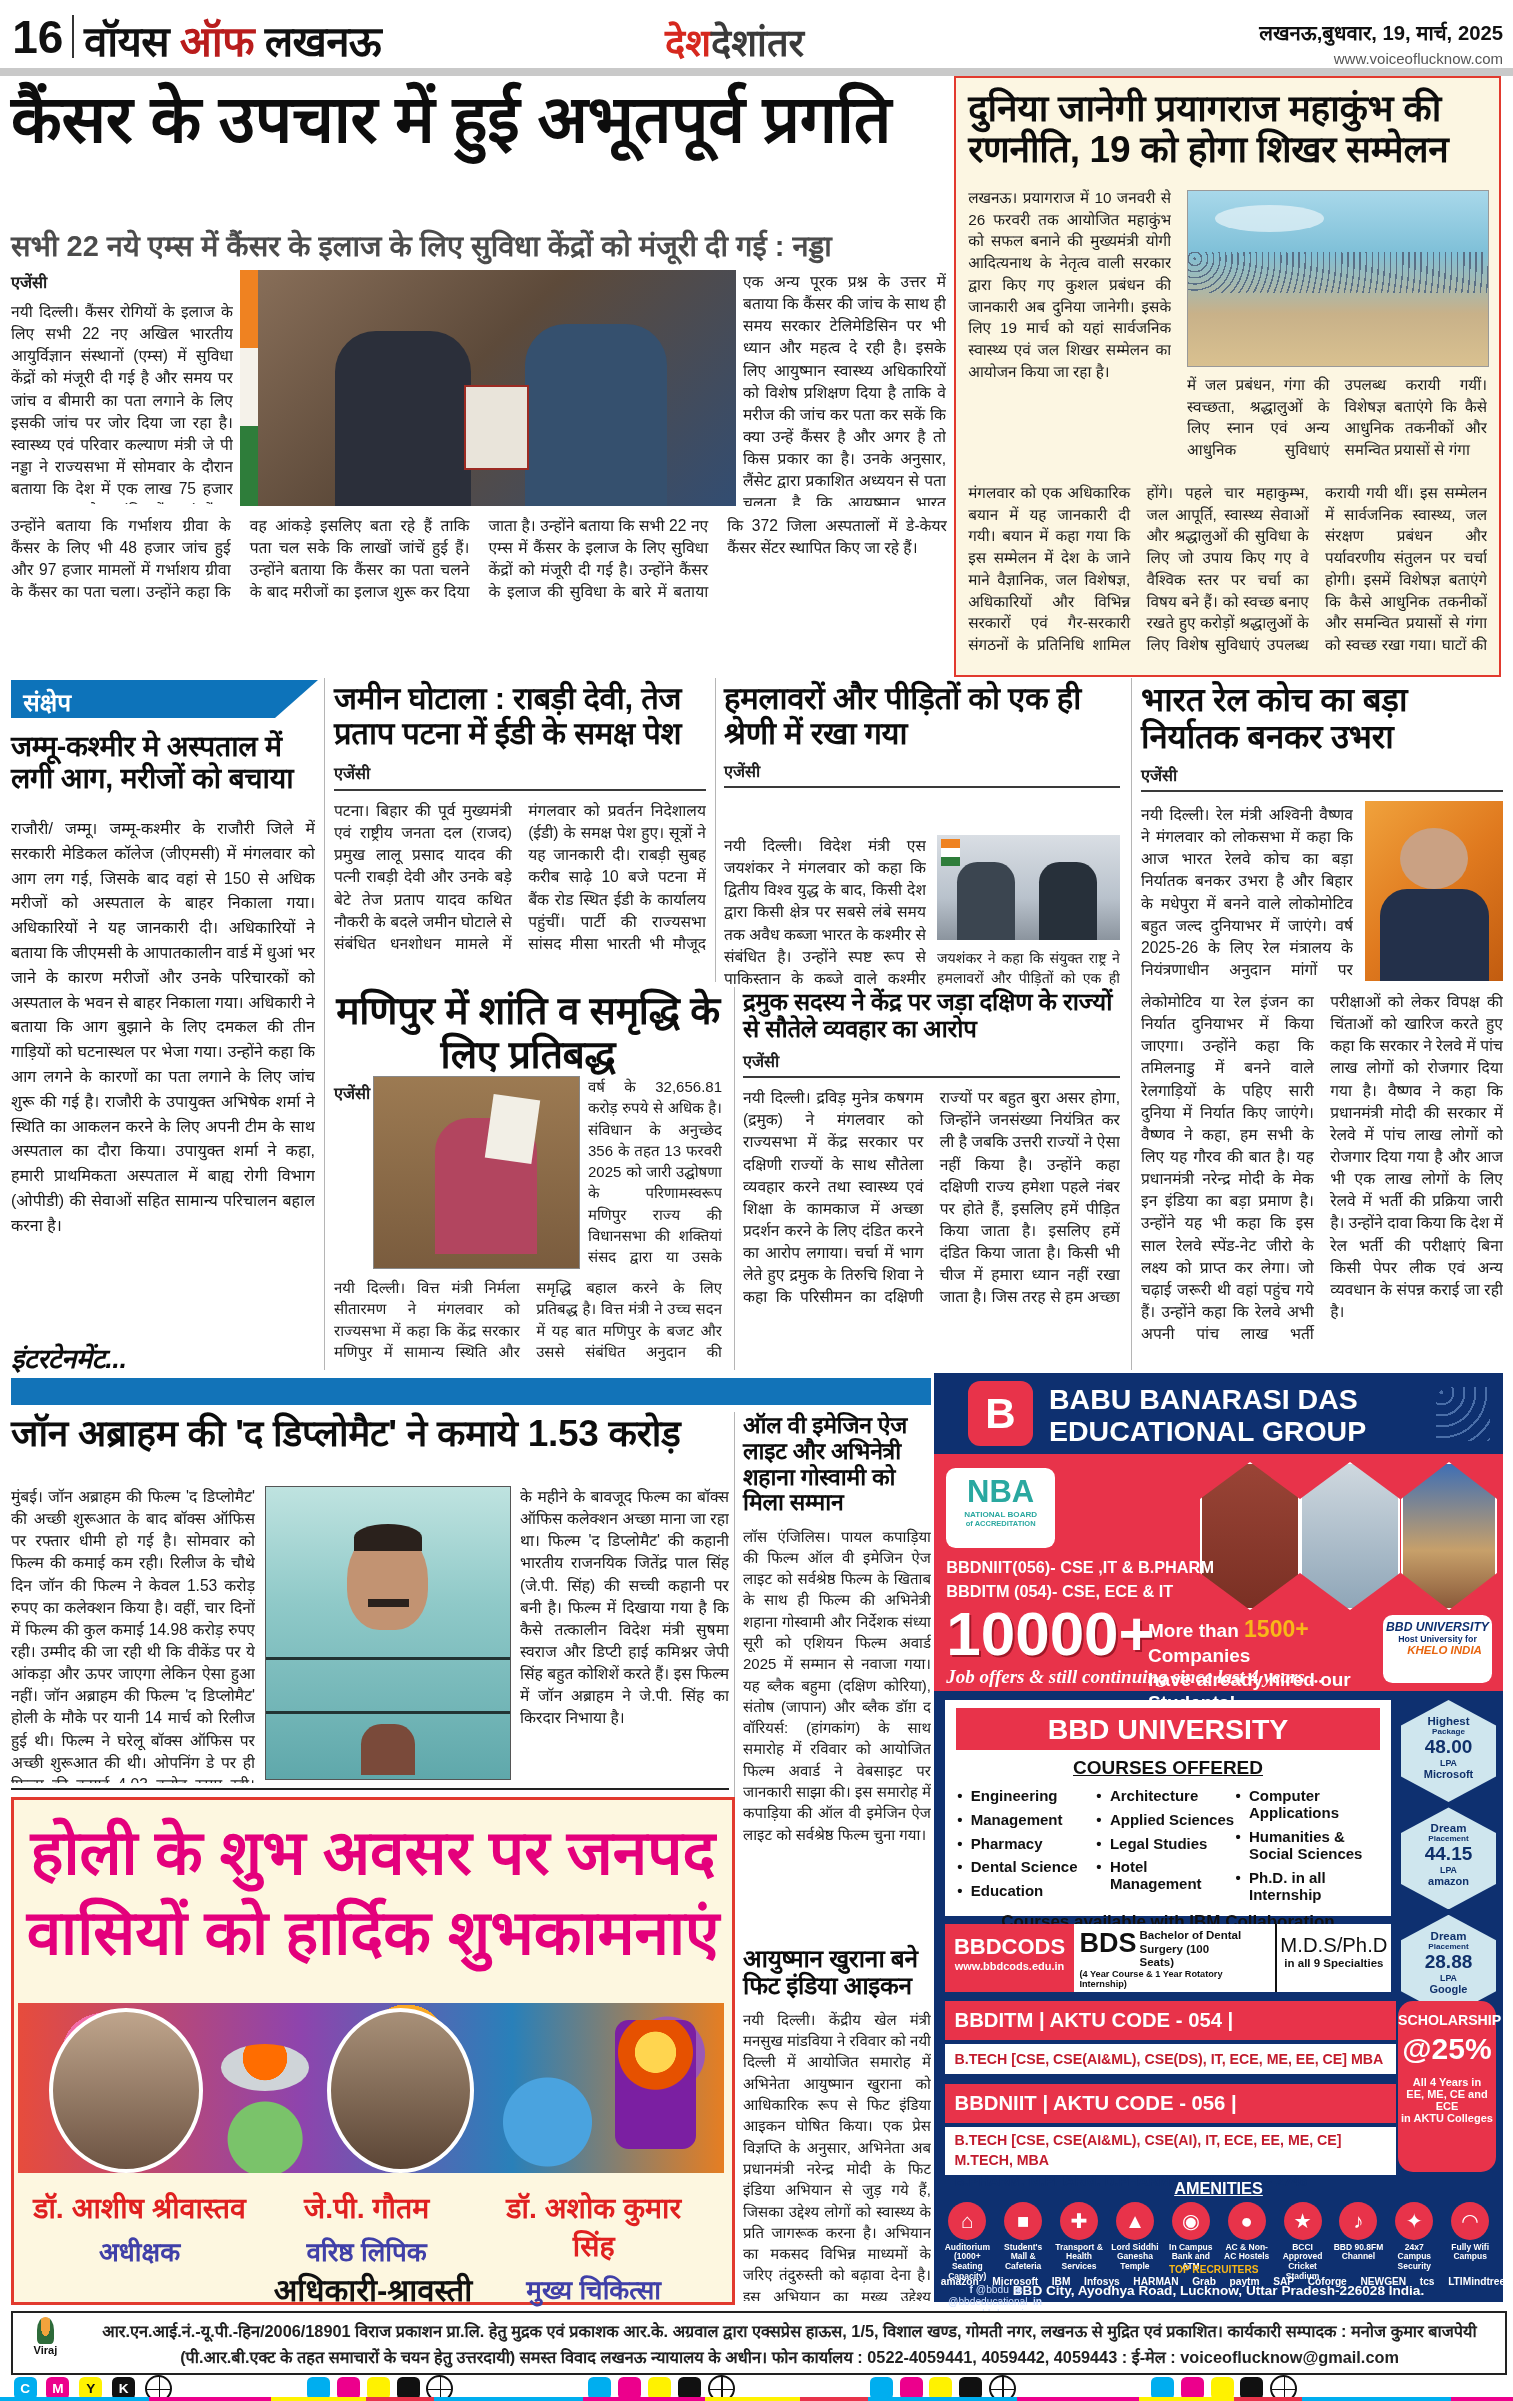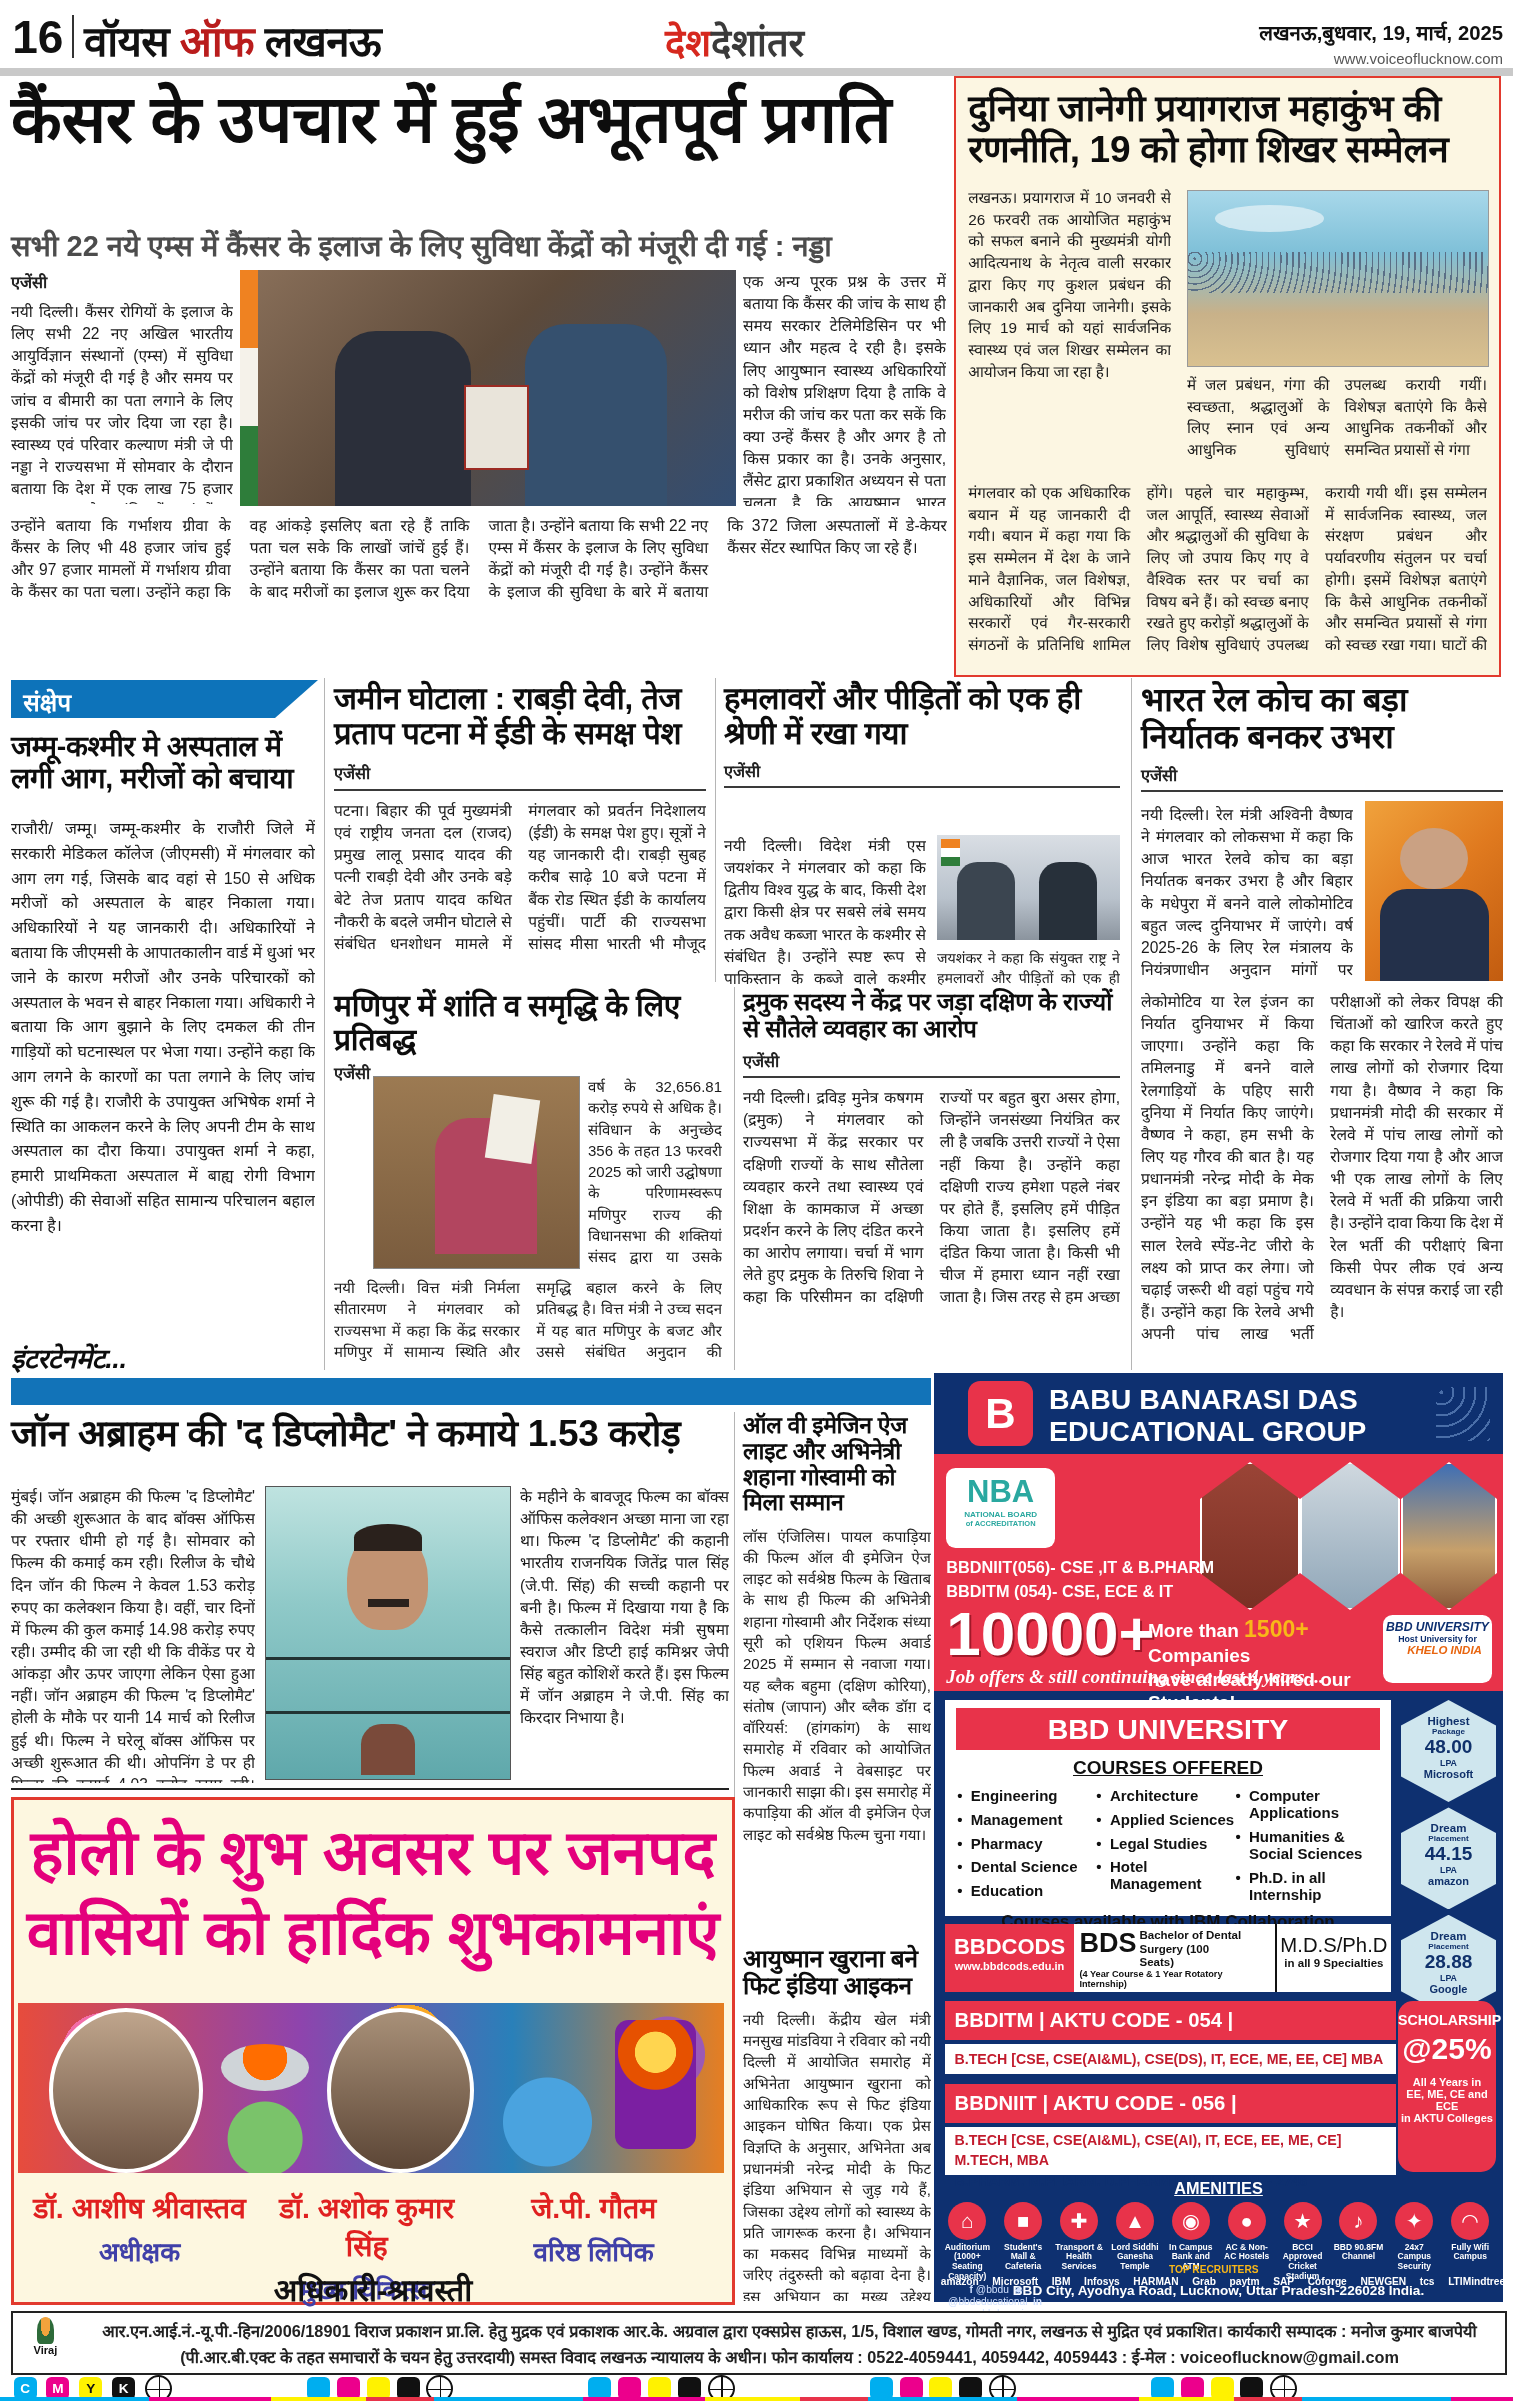--- a/index.html
+++ b/index.html
@@ -138,21 +138,21 @@
       <div class="abs" style="left:15px;top:88px;width:109px;height:92px;border-radius:27px 27px 0 0;background:#23304a;"></div>
     </div>
     <div class="abs body-txt just" style="left:0;top:122px;width:212px;height:178px;">नयी दिल्ली। रेल मंत्री अश्विनी वैष्णव ने मंगलवार को लोकसभा में कहा कि आज भारत रेलवे कोच का बड़ा निर्यातक बनकर उभरा है और बिहार के मधेपुरा में बनने वाले लोकोमोटिव बहुत जल्द दुनियाभर में जाएंगे। वर्ष 2025-26 के लिए रेल मंत्रालय के नियंत्रणाधीन अनुदान मांगों पर लोकसभा में हुई चर्चा का जवाब देते हुए वैष्णव ने कहा, आज भारत ने उत्पादित रेल कोच का निर्यात ऑस्ट्रेलिया सहित कई देशों को किया जा रहा है।</div>
     <div class="abs body-txt just" style="left:0;top:309px;width:362px;height:380px;column-count:2;column-gap:16.3px;">
       <span>लेकोमोटिव या रेल इंजन का निर्यात दुनियाभर में किया जाएगा। उन्होंने कहा कि तमिलनाडु में बनने वाले रेलगाड़ियों के पहिए सारी दुनिया में निर्यात किए जाएंगे। वैष्णव ने कहा, हम सभी के लिए यह गौरव की बात है। यह प्रधानमंत्री नरेन्द्र मोदी के मेक इन इंडिया का बड़ा प्रमाण है। उन्होंने यह भी कहा कि इस साल रेलवे स्पेंड-नेट जीरो के लक्ष्य को प्राप्त कर लेगा। जो चढ़ाई जरूरी थी वहां पहुंच गये हैं। उन्होंने कहा कि रेलवे अभी अपनी पांच लाख भर्ती परीक्षाओं को लेकर विपक्ष की चिंताओं को खारिज करते हुए कहा कि सरकार ने रेलवे में पांच लाख लोगों को रोजगार दिया गया है।</span>
       <span>वैष्णव ने कहा कि प्रधानमंत्री मोदी की सरकार में रेलवे में पांच लाख लोगों को रोजगार दिया गया है और आज भी एक लाख लोगों के लिए रेलवे में भर्ती की प्रक्रिया जारी है। उन्होंने दावा किया कि देश में रेल भर्ती की परीक्षाएं बिना किसी पेपर लीक एवं अन्य व्यवधान के संपन्न कराई जा रही है।</span>
     </div>
   </div>
 
   <div class="abs" style="left:334px;top:989px;width:388px;">
-    <div class="hd" style="font-size:30px;">मणिपुर में शांति व समृद्धि के लिए प्रतिबद्ध</div>
+    <div class="hd" style="font-size:39px;text-align:center;">मणिपुर में शांति व समृद्धि के लिए प्रतिबद्ध</div>
     <div class="byline" style="margin-top:5.4px;">एजेंसी</div>
     <div class="abs photo" style="left:39px;top:87px;width:205px;height:191px;border:1.4px solid #888;background:linear-gradient(#9c7a52 0%,#7a5c3e 100%);">
       <div class="abs" style="left:61px;top:41px;width:102px;height:136px;border-radius:34px 34px 0 0;background:#b2455f;"></div>
       <div class="abs" style="left:115px;top:20.3px;width:47px;height:64px;background:#f2efe6;transform:rotate(8deg);"></div>
     </div>
     <div class="abs body-txt just" style="left:254px;top:87px;width:134px;height:193px;font-size:15px;">वर्ष के 32,656.81 करोड़ रुपये से अधिक है। संविधान के अनुच्छेद 356 के तहत 13 फरवरी 2025 को जारी उद्घोषणा के परिणामस्वरूप मणिपुर राज्य की विधानसभा की शक्तियां संसद द्वारा या उसके प्राधिकार के तहत प्रयोग की जाएंगी। सीतारमण ने कहा कि राज्य, केंद्र और शहर के सामूहिक प्रयास से, कुछ छिटपुट (घटनाओं) को छोड़कर, राज्य में कानून व्यवस्था की स्थिति में सुधार हुआ है।</div>
     <div class="abs body-txt just" style="left:0;top:288px;width:388px;height:95px;column-count:2;column-gap:16.3px;font-size:15px;">नयी दिल्ली। वित्त मंत्री निर्मला सीतारमण ने मंगलवार को राज्यसभा में कहा कि केंद्र सरकार मणिपुर में सामान्य स्थिति और समृद्धि बहाल करने के लिए प्रतिबद्ध है। वित्त मंत्री ने उच्च सदन में यह बात मणिपुर के बजट और उससे संबंधित अनुदान की अनुपूरक मांगों पर हुई चर्चा का जवाब देते हुए कही। उन्होंने इस बात पर जोर दिया कि कुछ छिटपुट (घटनाओं) को छोड़कर, व्यवस्था की स्थिति में सुधार हुआ है। सीतारमण ने पिछले सप्ताह सोमवार को 2025-26 के लिए मणिपुर का बजट पेश किया था, जिसमें 35,103.90 करोड़ रुपये के व्यय का अनुमान किया गया है, जो आर्थिक विकास के लिए हरसंभव वित्तीय सहायता दी जाएगी।</div>
   </div>
 
   <div class="abs" style="left:743px;top:989px;width:377px;">
@@ -207,27 +207,27 @@
     </div>
     <div class="abs" style="left:13.6px;top:388px;width:691px;">
       
     
         <div style="display:inline-block;width:224px;vertical-align:top;text-align:center;">
           <div class="holi-name">डॉ. आशीष श्रीवास्तव</div>
           <div class="holi-role" style="margin-top:6.8px;">अधीक्षक</div>
         </div>
       
         <div style="display:inline-block;width:224px;vertical-align:top;text-align:center;">
+          <div class="holi-name">जे.पी. गौतम</div>
+          <div class="holi-role" style="margin-top:6.8px;">वरिष्ठ लिपिक</div>
+        </div>
+      
+        <div style="display:inline-block;width:224px;vertical-align:top;text-align:center;">
           <div class="holi-name">डॉ. अशोक कुमार सिंह</div>
           <div class="holi-role" style="margin-top:6.8px;">मुख्य चिकित्सा</div>
-        </div>
-      
-        <div style="display:inline-block;width:224px;vertical-align:top;text-align:center;">
-          <div class="holi-name">जे.पी. गौतम</div>
-          <div class="holi-role" style="margin-top:6.8px;">वरिष्ठ लिपिक</div>
         </div>
       </div>
     <div class="abs" style="left:0;top:468px;width:100%;text-align:center;font-size:31px;font-weight:800;">अधिकारी-श्रावस्ती</div>
   </div>
 
   <div class="abs bbd" style="left:934px;top:1373px;width:569px;height:929px;">
 
     <div class="abs" style="left:34px;top:8.1px;width:65px;height:65px;border-radius:12.2px;background:#e8334a;color:#fff;font-size:42px;font-weight:900;text-align:center;line-height:65px;">B</div>
     <div class="abs" style="left:115px;top:9.5px;font-size:28.5px;font-weight:900;line-height:1.15;color:#fff;">
       <div>BABU BANARASI DAS</div>

